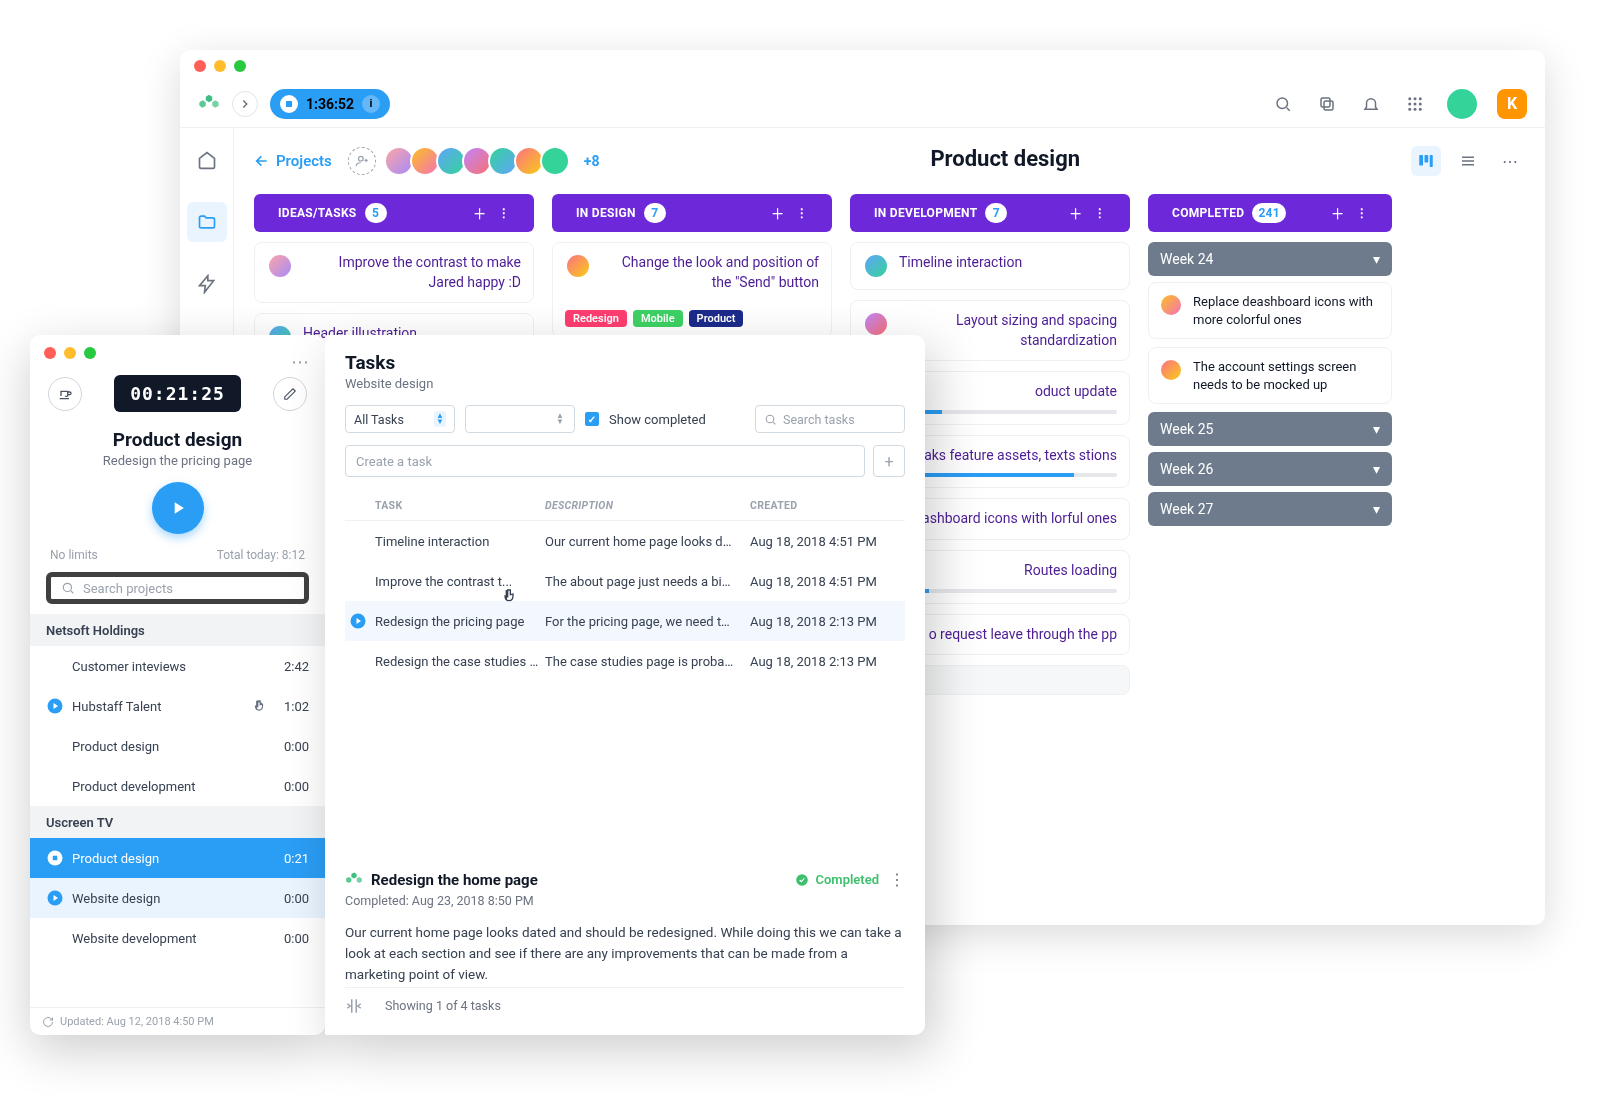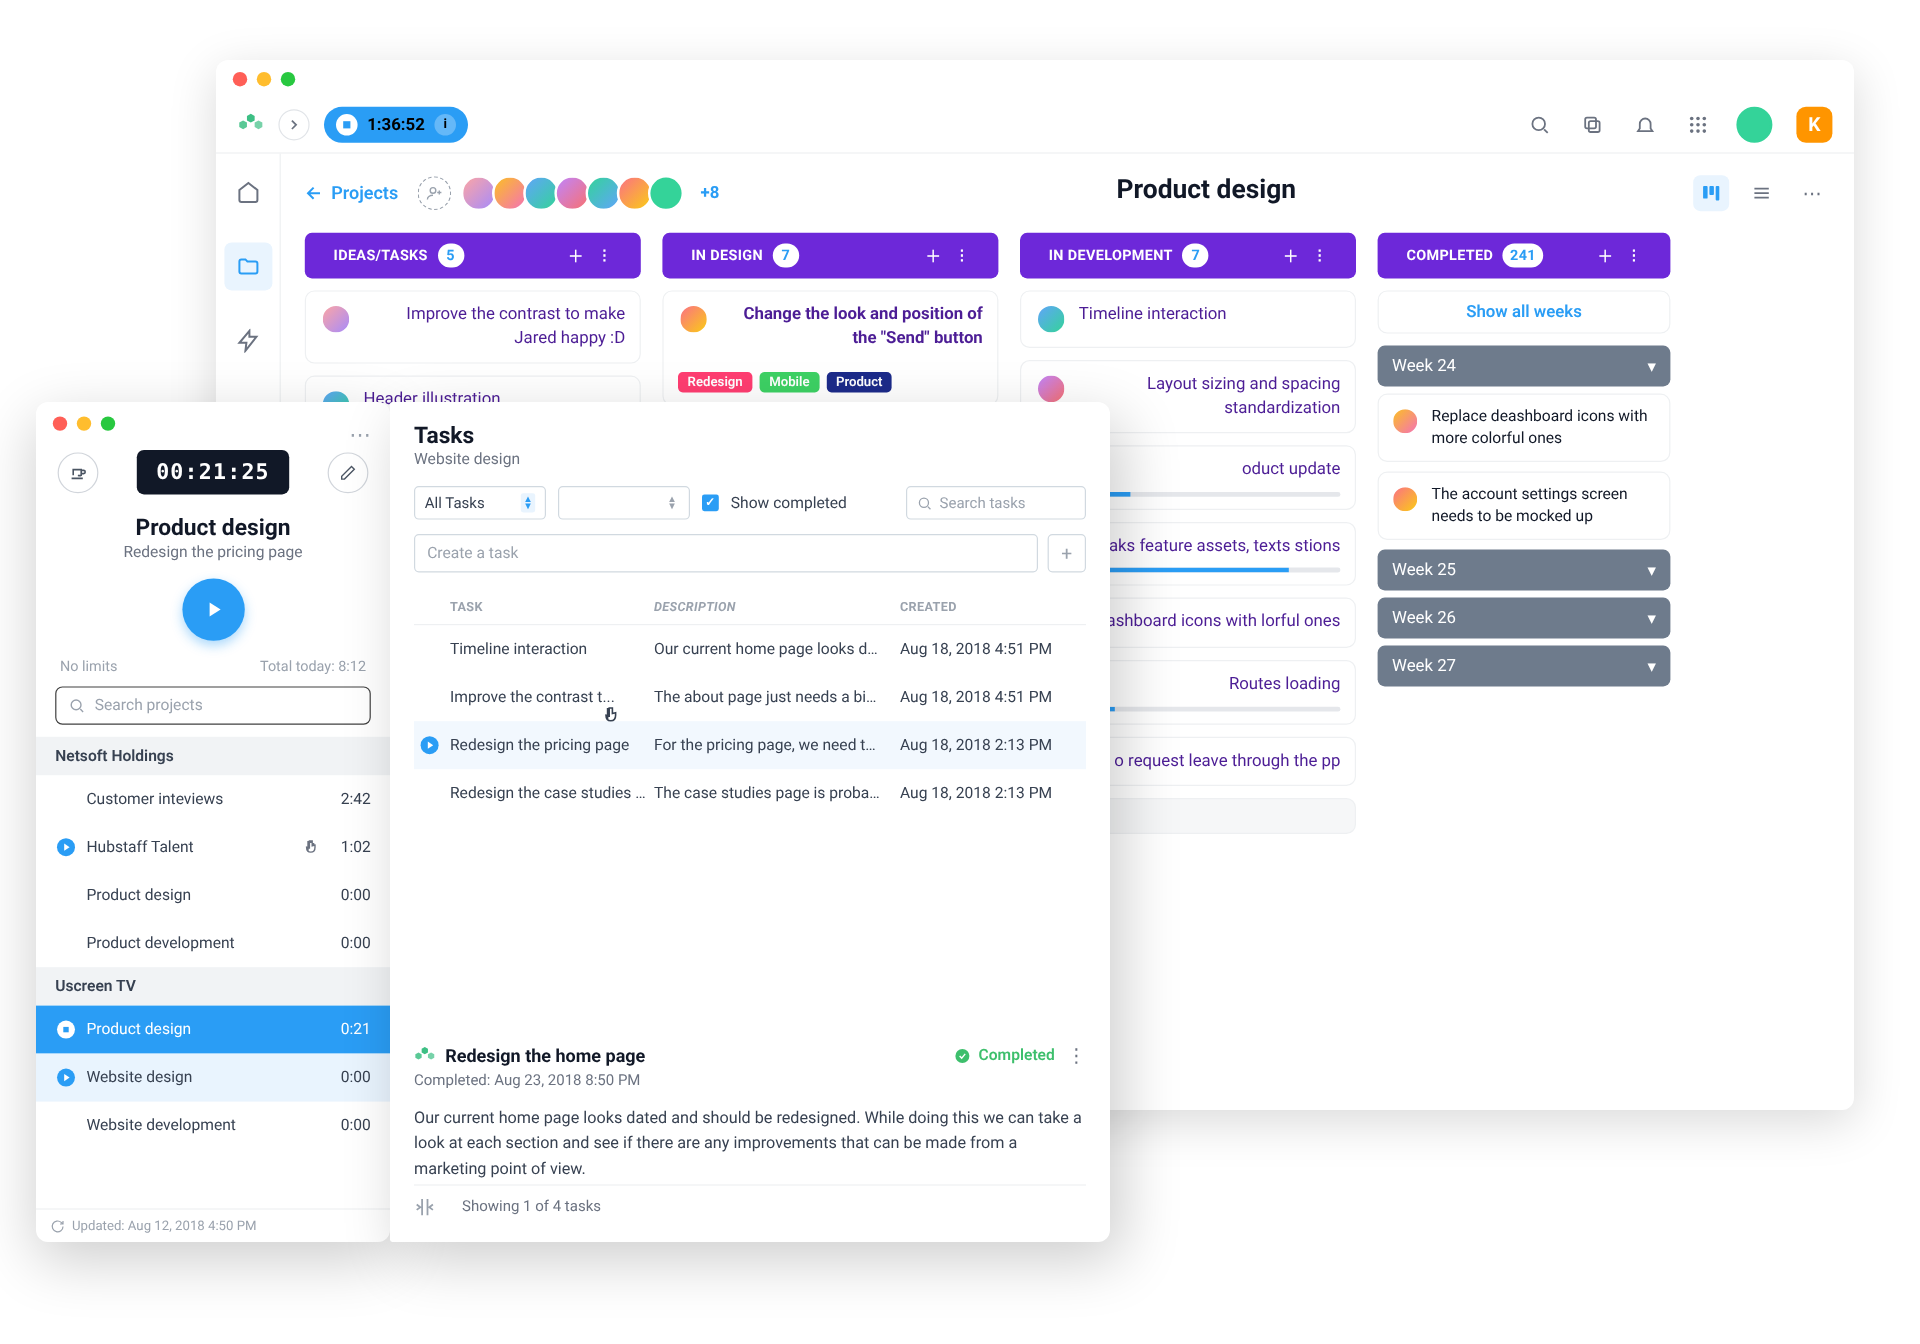--- a/index.html
+++ b/index.html
@@ -74,21 +74,21 @@
   .win-timer .traffic{left:14px;top:12px;}
   .timer-hdr{display:flex;justify-content:space-between;align-items:center;padding:40px 18px 10px 18px;}
   .round-btn{width:34px;height:34px;border:1.5px solid #d1d5db;border-radius:50%;display:flex;align-items:center;justify-content:center;color:#4b5563;cursor:pointer;}
   .time-badge{background:#111827;color:#fff;font-family:ui-monospace,Menlo,monospace;font-weight:700;font-size:18px;border-radius:6px;padding:8px 16px;letter-spacing:1px;}
   .more-dots{position:absolute;right:16px;top:16px;font-size:18px;color:#9aa2ad;cursor:pointer;}
   .proj-title{text-align:center;font-size:19px;font-weight:700;color:#111827;margin-top:6px;}
   .task-sub{text-align:center;font-size:13px;color:#6b7280;margin-top:2px;}
   .big-play{width:52px;height:52px;border-radius:50%;background:#2a9df5;display:flex;align-items:center;justify-content:center;margin:14px auto;cursor:pointer;box-shadow:0 4px 10px rgba(42,157,245,0.4);}
   .big-play svg{fill:#fff;}
   .limits-row{display:flex;justify-content:space-between;font-size:12px;color:#9aa2ad;padding:0 20px;}
-  .search-box{margin:10px 16px;height:32px;border:1px solid #404040;border-radius:6px;display:flex;align-items:center;padding:0 10px;color:#9aa2ad;font-size:13px;gap:8px;}
+  .search-box{margin:10px 16px;height:32px;border:5px solid #404040;border-radius:6px;display:flex;align-items:center;padding:0 10px;color:#9aa2ad;font-size:13px;gap:8px;}
   .group-hdr{background:#f1f3f5;height:32px;display:flex;align-items:center;padding:0 16px;font-size:13px;font-weight:600;color:#374151;}
   .proj-row{height:40px;display:flex;align-items:center;justify-content:space-between;padding:0 16px;font-size:13px;color:#374151;cursor:pointer;}
   .proj-row .pname{display:flex;align-items:center;gap:8px;}
   .play-ico{width:18px;height:18px;}
   .proj-row.active{background:#2a9df5;color:#fff;}
   .proj-row.sub{background:#e9f4fe;}
   .footer{position:absolute;bottom:0;left:0;right:0;height:28px;border-top:1px solid #eef0f2;display:flex;align-items:center;justify-content:space-between;font-size:11px;color:#9aa2ad;padding:0 12px;}
 
   
   .win-tasks{position:absolute;left:325px;top:335px;width:600px;height:700px;background:#fff;border-radius:2px 10px 10px 2px;box-shadow:10px 15px 50px rgba(0,0,0,0.2);padding:16px 20px;}
@@ -310,21 +310,21 @@
               <div class="left">
                 <span>IN DESIGN</span>
                 <span class="count-pill">7</span>
               </div>
               <div class="right">
                 <span style="font-size:20px;font-weight:300;">+</span>
                 <span>⋮</span>
               </div>
             </div>
           <div class="card" style="flex-direction:column;">
-            <div style="display:flex;gap:26px;font-weight:bold;">
+            <div style="display:flex;gap:26px;">
                 <span class="avatar-sm col5"></span>
                 <div class="card-txt">Change the look and position of the "Send" button</div>
               </div>
             <div class="tags">
                 <span class="tag tag-pink">Redesign</span>
                 <span class="tag tag-green">Mobile</span>
                 <span class="tag tag-navy">Product</span>
               </div>
           </div>
         </div>
@@ -379,21 +379,20 @@
           <div class="col-head">
               <div class="left">
                 <span>COMPLETED</span>
                 <span class="count-pill">241</span>
               </div>
               <div class="right">
                 <span style="font-size:20px;font-weight:300;">+</span>
                 <span>⋮</span>
               </div>
             </div>
-          <div class="showweeks">Show all weeks</div>
           <div class="week-row">
               <span>Week 24</span>
               <span>▾</span>
             </div>
           <div class="small-card">
               <span class="avatar-sm col1"></span>
               <span>Replace deashboard icons with more colorful ones</span>
             </div>
           <div class="small-card">
               <span class="avatar-sm col5"></span>

